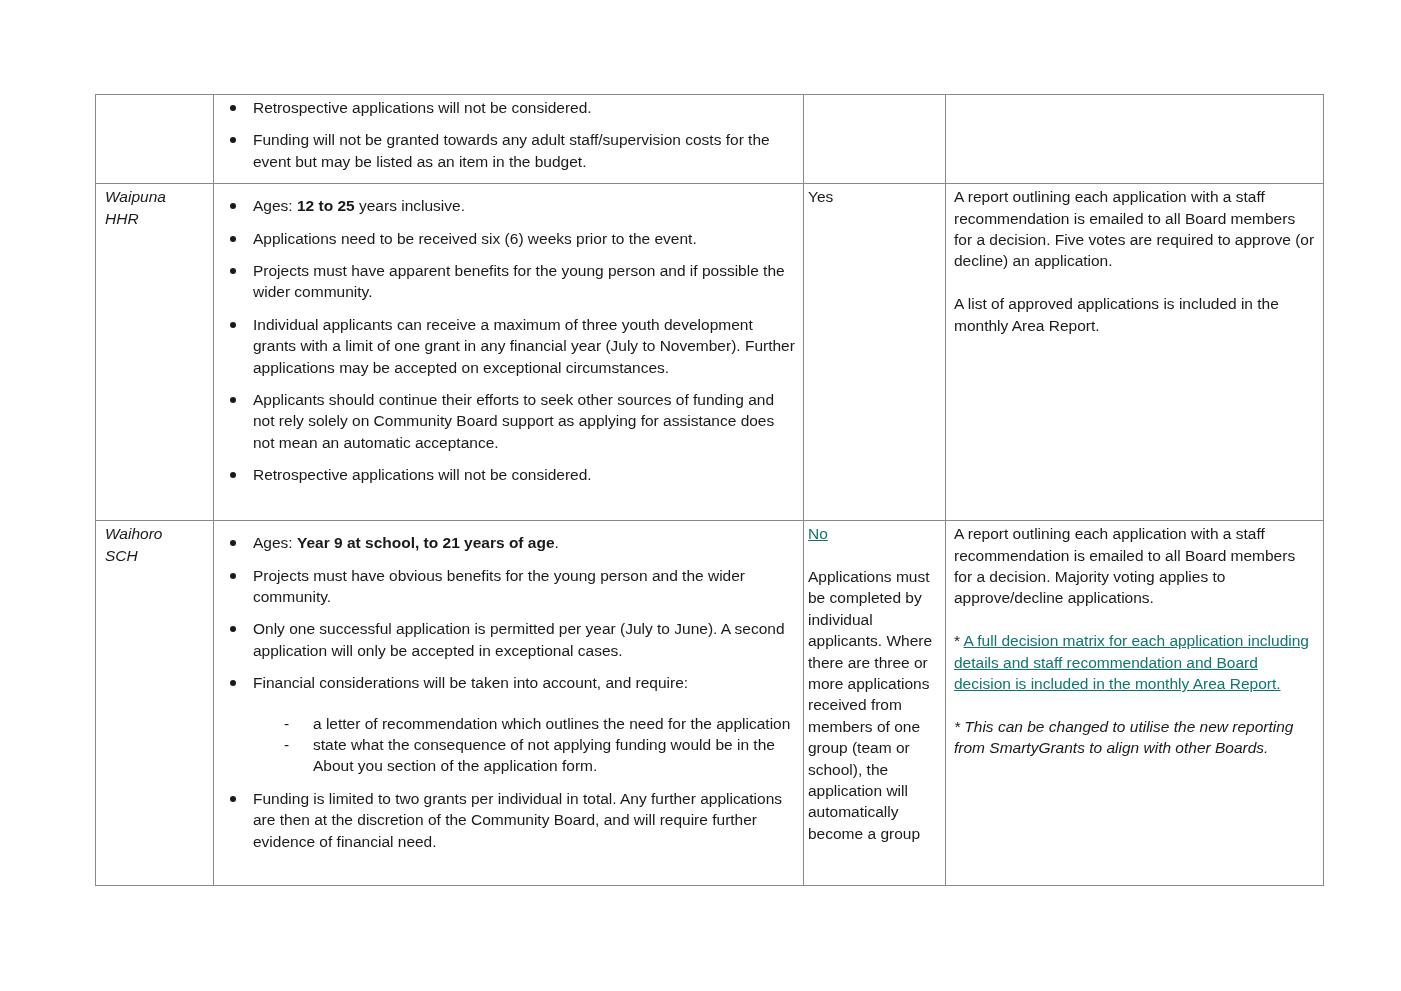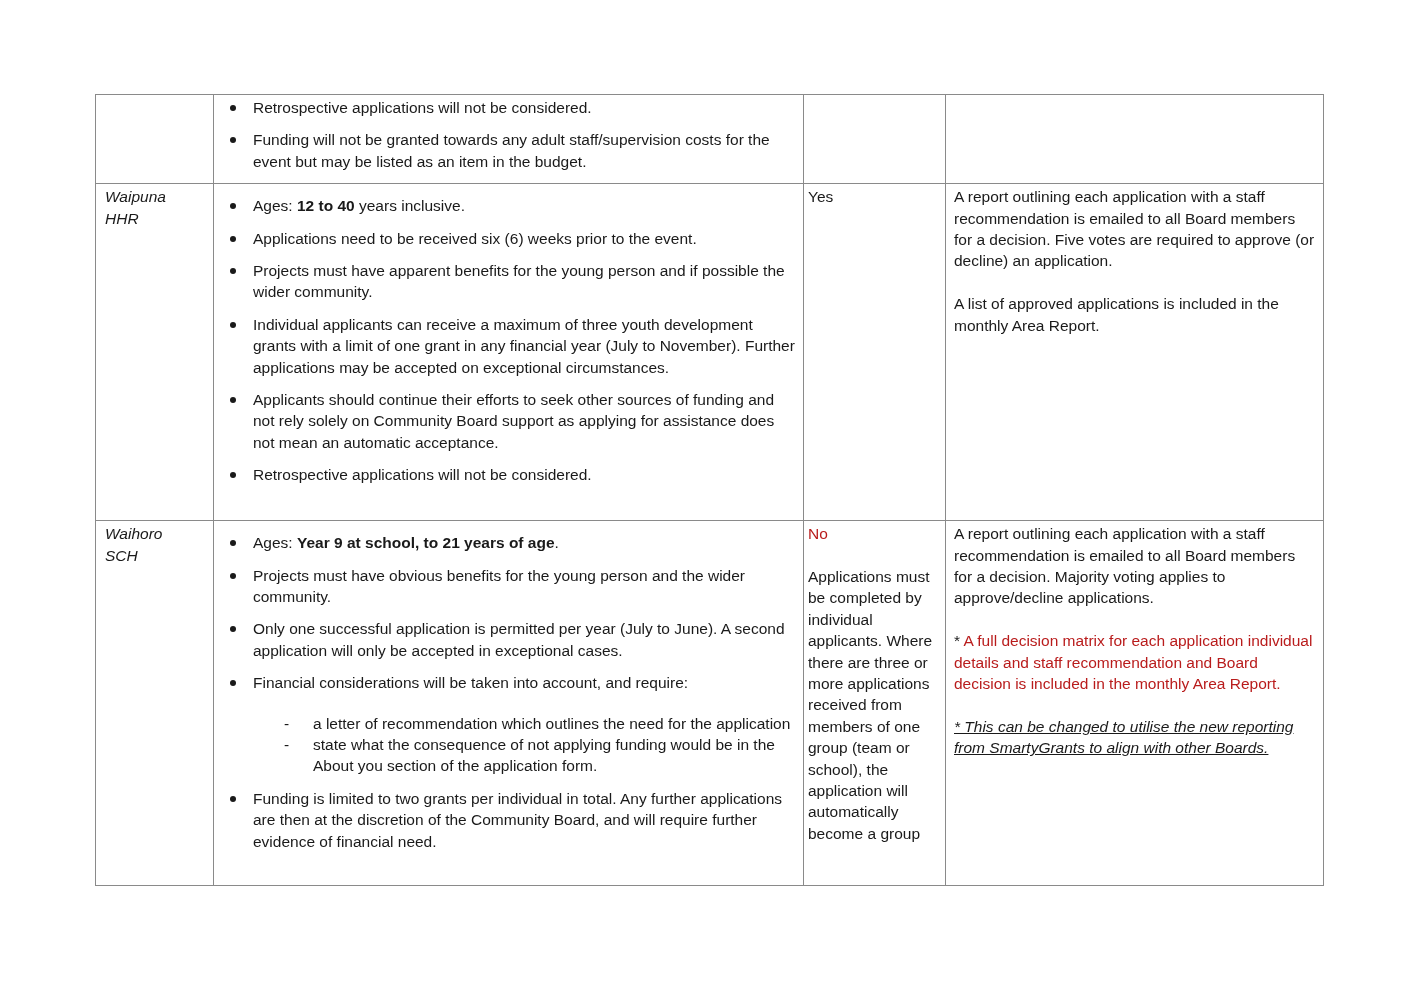--- a/index.html
+++ b/index.html
@@ -90,22 +90,22 @@
     }
     .row1 .criteria-cell ul { padding-top: 2px; }
     .row2 .criteria-cell ul { padding-top: 11px; }
     .row3 .criteria-cell ul { padding-top: 11px; }
 
     .row1 td { height: 86px; }
     .row2 td { height: 334px; }
     .row3 td { height: 362px; }
 
     b { font-weight: bold; }
-    .red { color: #b91c1c; }
-    .italic { font-style: italic; text-decoration: underline; }
+    .red { color: #0f766e; text-decoration: underline; }
+    .italic { font-style: italic; }
     p.para { margin: 0 0 21.4px 0; }
   </style>
 </head>
 <body>
 
 <div class="page">
   <table class="grant-table">
     <colgroup>
       <col class="c-board">
       <col class="c-criteria">
@@ -134,21 +134,21 @@
 
     <tr class="row2">
       <td class="board-cell">
         <div>Waipuna</div>
         <div>HHR</div>
       </td>
       <td class="criteria-cell">
         <ul class="bullets">
           <li>
             <span class="bullet-dot"></span>
-            <span>Ages:  </span><b>12 to 40</b><span> years inclusive.</span>
+            <span>Ages:  </span><b>12 to 25</b><span> years inclusive.</span>
           </li>
           <li>
             <span class="bullet-dot"></span>
             <span>Applications need to be received six (6) weeks prior to the event.</span>
           </li>
           <li>
             <span class="bullet-dot"></span>
             <span>Projects must have apparent benefits for the young person and if possible the wider community.</span>
           </li>
           <li>
@@ -212,19 +212,19 @@
             <span>Funding is limited to two grants per individual in total.  Any further applications are then at the discretion of the Community Board, and will require further evidence of financial need.</span>
           </li>
         </ul>
       </td>
       <td class="group-cell">
         <p class="para red">No</p>
         <div>Applications must be completed by individual applicants. Where there are three or more applications received from members of one group (team or school), the application will automatically become a group</div>
       </td>
       <td class="process-cell">
         <p class="para">A report outlining each application with a staff recommendation is emailed to all Board members for a decision.  Majority voting applies to approve/decline applications.</p>
-        <p class="para"><span>* </span><span class="red">A full decision matrix for each application individual details and staff recommendation and Board decision is included in the monthly Area Report.</span></p>
+        <p class="para"><span>* </span><span class="red">A full decision matrix for each application including details and staff recommendation and Board decision is included in the monthly Area Report.</span></p>
         <p class="para italic">*  This can be changed to utilise the new reporting from SmartyGrants to align with other Boards.</p>
       </td>
     </tr>
   </tbody>
     </table>
 </div>
 
 </body></html>

